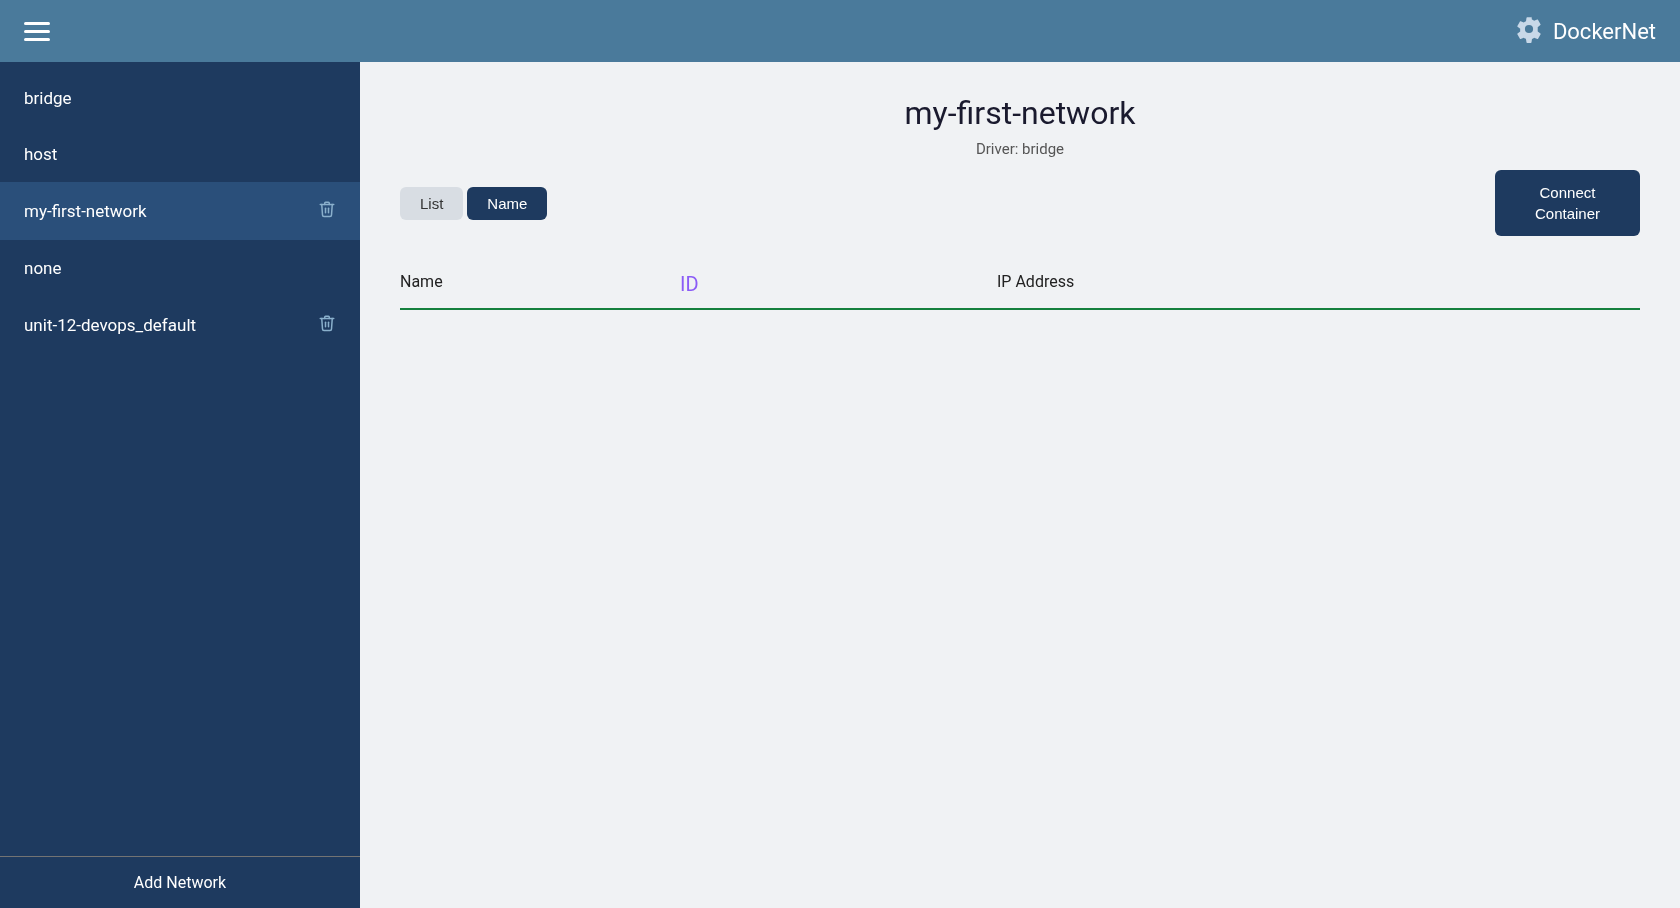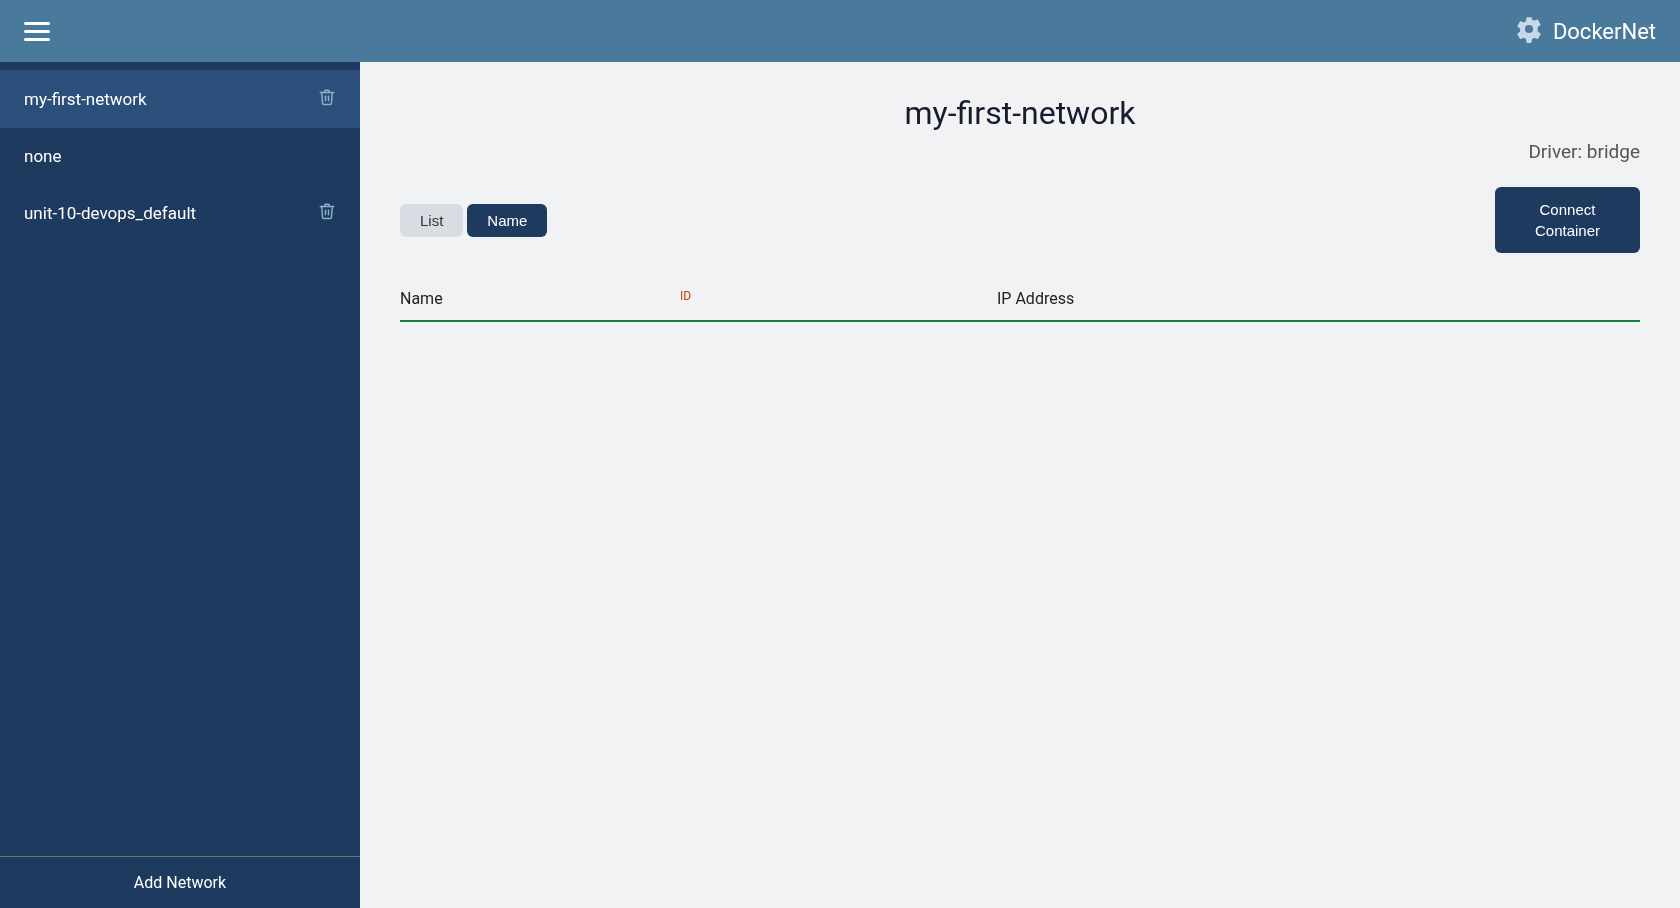--- a/index.html
+++ b/index.html
@@ -100,24 +100,24 @@
       padding: 32px 40px;
     }
     .content-title {
       text-align: center;
       font-size: 32px;
       font-weight: 400;
       color: #1a1a2e;
       margin-bottom: 8px;
     }
     .content-subtitle {
-      text-align: right;
-      font-size: 19px;
+      text-align: center;
+      font-size: 15px;
       color: #555;
-      margin-bottom: 24px;
+      margin-bottom: 12px;
     }
     .content-toolbar {
       display: flex;
       align-items: center;
       justify-content: space-between;
       margin-bottom: 24px;
       gap: 48px;
     }
     .tab-group {
       display: flex;
@@ -159,23 +159,23 @@
       border-bottom: 2px solid #15803d;
     }
     .table-col-name {
       width: 280px;
       font-size: 16px;
       font-weight: 400;
       color: #222;
     }
     .table-col-id {
       width: 280px;
-      font-size: 12px;
-      font-weight: 400;
-      color: #c2410c;
+      font-size: 20px;
+      font-weight: 400;
+      color: #8b5cf6;
     }
     .table-col-ip {
       flex: 1;
       font-size: 16px;
       font-weight: 400;
       color: #222;
       margin-left: 37px;
     }
   </style>
 </head>
@@ -194,35 +194,41 @@
       </svg>
     </span>
     <span>DockerNet</span>
   </div>
 </nav>
 
 <div class="main-layout">
 
   <aside class="sidebar">
     <div class="sidebar-list">
+    <div class="sidebar-item">
+          <span>bridge</span>
+        </div>
+        <div class="sidebar-item">
+          <span>host</span>
+        </div>
         <div class="sidebar-item active">
           <span>my-first-network</span>
           <span class="trash-icon"><svg width="18" height="18" viewBox="0 0 24 24" fill="none" stroke="currentColor" stroke-width="2" stroke-linecap="round" stroke-linejoin="round">
               <polyline points="3 6 5 6 21 6"></polyline>
               <path d="M19 6l-1 14a2 2 0 0 1-2 2H8a2 2 0 0 1-2-2L5 6"></path>
               <path d="M10 11v6"></path>
               <path d="M14 11v6"></path>
               <path d="M9 6V4a1 1 0 0 1 1-1h4a1 1 0 0 1 1 1v2"></path>
             </svg></span>
         </div>
         <div class="sidebar-item">
           <span>none</span>
         </div>
         <div class="sidebar-item">
-          <span>unit-10-devops_default</span>
+          <span>unit-12-devops_default</span>
           <span class="trash-icon"><svg width="18" height="18" viewBox="0 0 24 24" fill="none" stroke="currentColor" stroke-width="2" stroke-linecap="round" stroke-linejoin="round">
               <polyline points="3 6 5 6 21 6"></polyline>
               <path d="M19 6l-1 14a2 2 0 0 1-2 2H8a2 2 0 0 1-2-2L5 6"></path>
               <path d="M10 11v6"></path>
               <path d="M14 11v6"></path>
               <path d="M9 6V4a1 1 0 0 1 1-1h4a1 1 0 0 1 1 1v2"></path>
             </svg></span>
         </div>
       </div>
     <div class="sidebar-footer">

